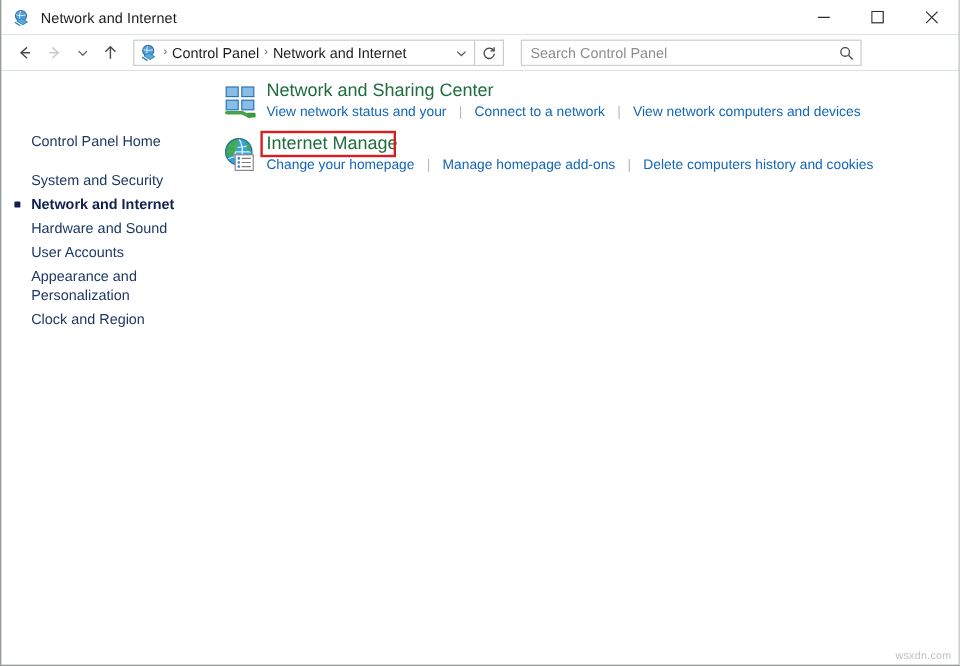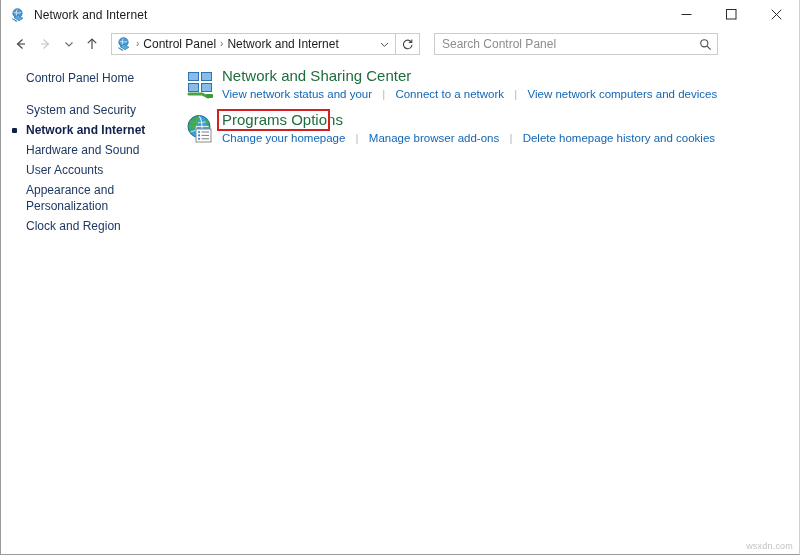--- a/index.html
+++ b/index.html
@@ -168,21 +168,21 @@
     position: relative;
   }
   .side-item {
     font-size: 12px;
     color: #1f3864;
     padding: 2px 0 2px 25px;
     line-height: 16px;
     cursor: default;
     position: relative;
   }
-  .side-item.home { margin-bottom: 12px; }
+  .side-item.home { margin-bottom: 12px; margin-top: 40px; }
   .side-item.selected {
     font-weight: bold;
     color: #11204d;
   }
   .side-item.selected::before {
     content: "";
     position: absolute;
     left: 11px;
     top: 8px;
     width: 5px; height: 5px;
@@ -419,29 +419,29 @@
             <circle cx="14" cy="19" r="1.1" fill="#3f7fc0"></circle>
             <circle cx="14" cy="22.4" r="1.1" fill="#3f7fc0"></circle>
             <circle cx="14" cy="25.8" r="1.1" fill="#3f7fc0"></circle>
             <line x1="16.5" y1="19" x2="24" y2="19" stroke="#7b7b7b" stroke-width="1"></line>
             <line x1="16.5" y1="22.4" x2="24" y2="22.4" stroke="#7b7b7b" stroke-width="1"></line>
             <line x1="16.5" y1="25.8" x2="24" y2="25.8" stroke="#7b7b7b" stroke-width="1"></line>
           </svg>
         </div>
         <div class="cat-body">
           <div class="annot-wrap">
-            <div class="cat-title">Programs Options</div>
+            <div class="cat-title">Internet Manage</div>
             <div class="annot"></div>
           </div>
           <div class="cat-links">
             <a>Change your homepage</a>
             <span class="link-sep">|</span>
-            <a>Manage browser add-ons</a>
+            <a>Manage homepage add-ons</a>
             <span class="link-sep">|</span>
-            <a>Delete homepage history and cookies</a>
+            <a>Delete computers history and cookies</a>
           </div>
         </div>
       </div>
 
     </div>
 
     <div class="watermark">wsxdn.com</div>
   </div>
 </div>
 

